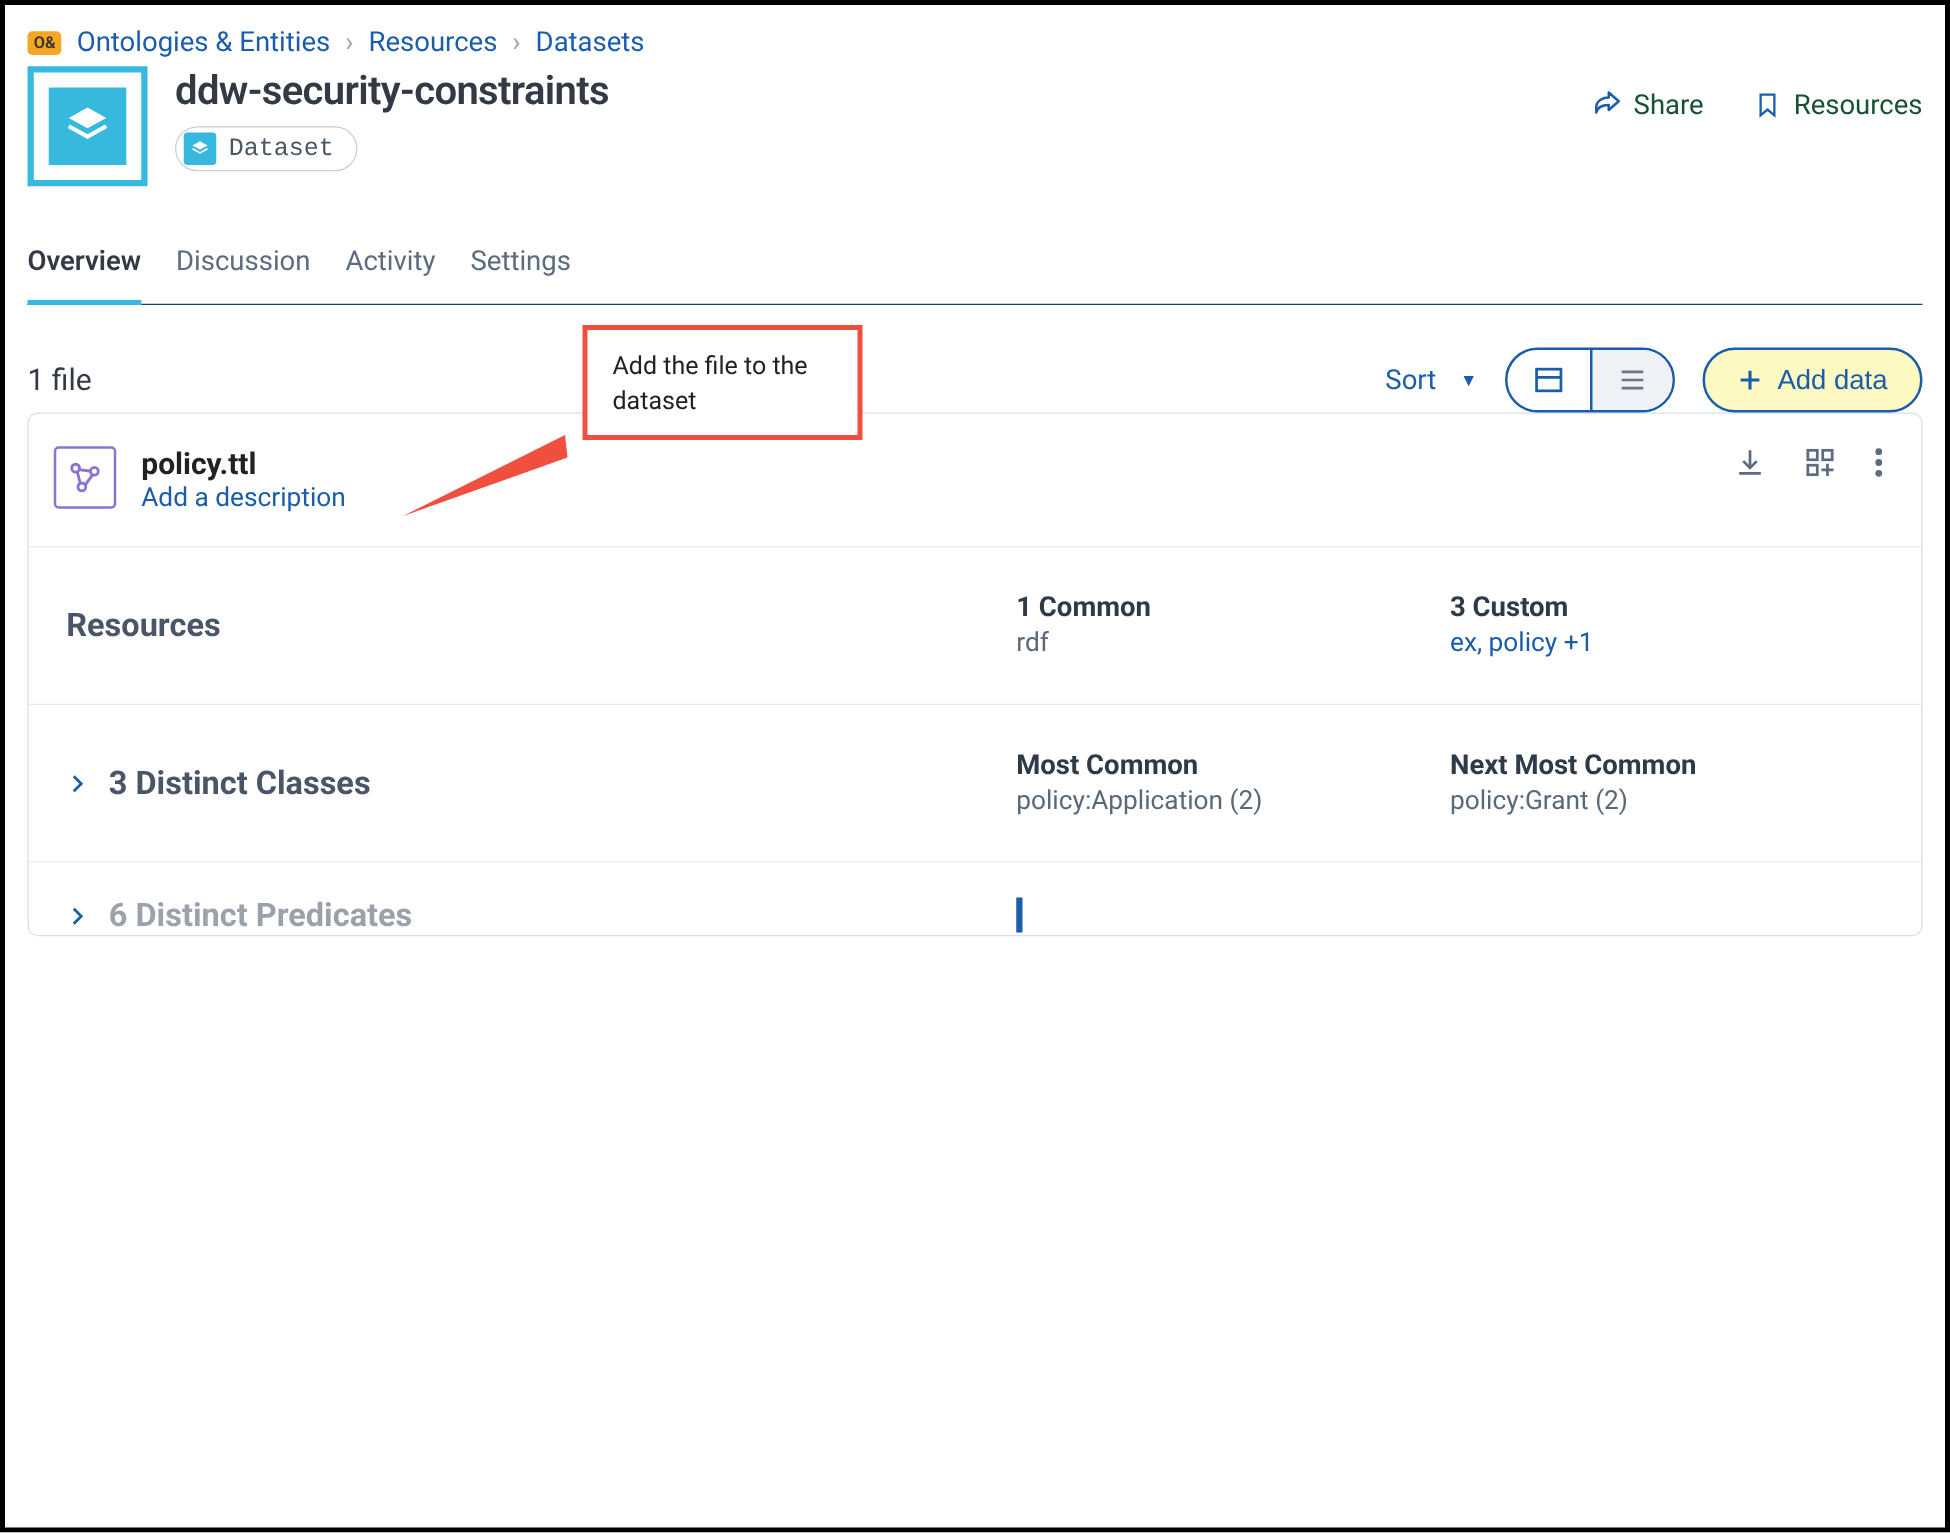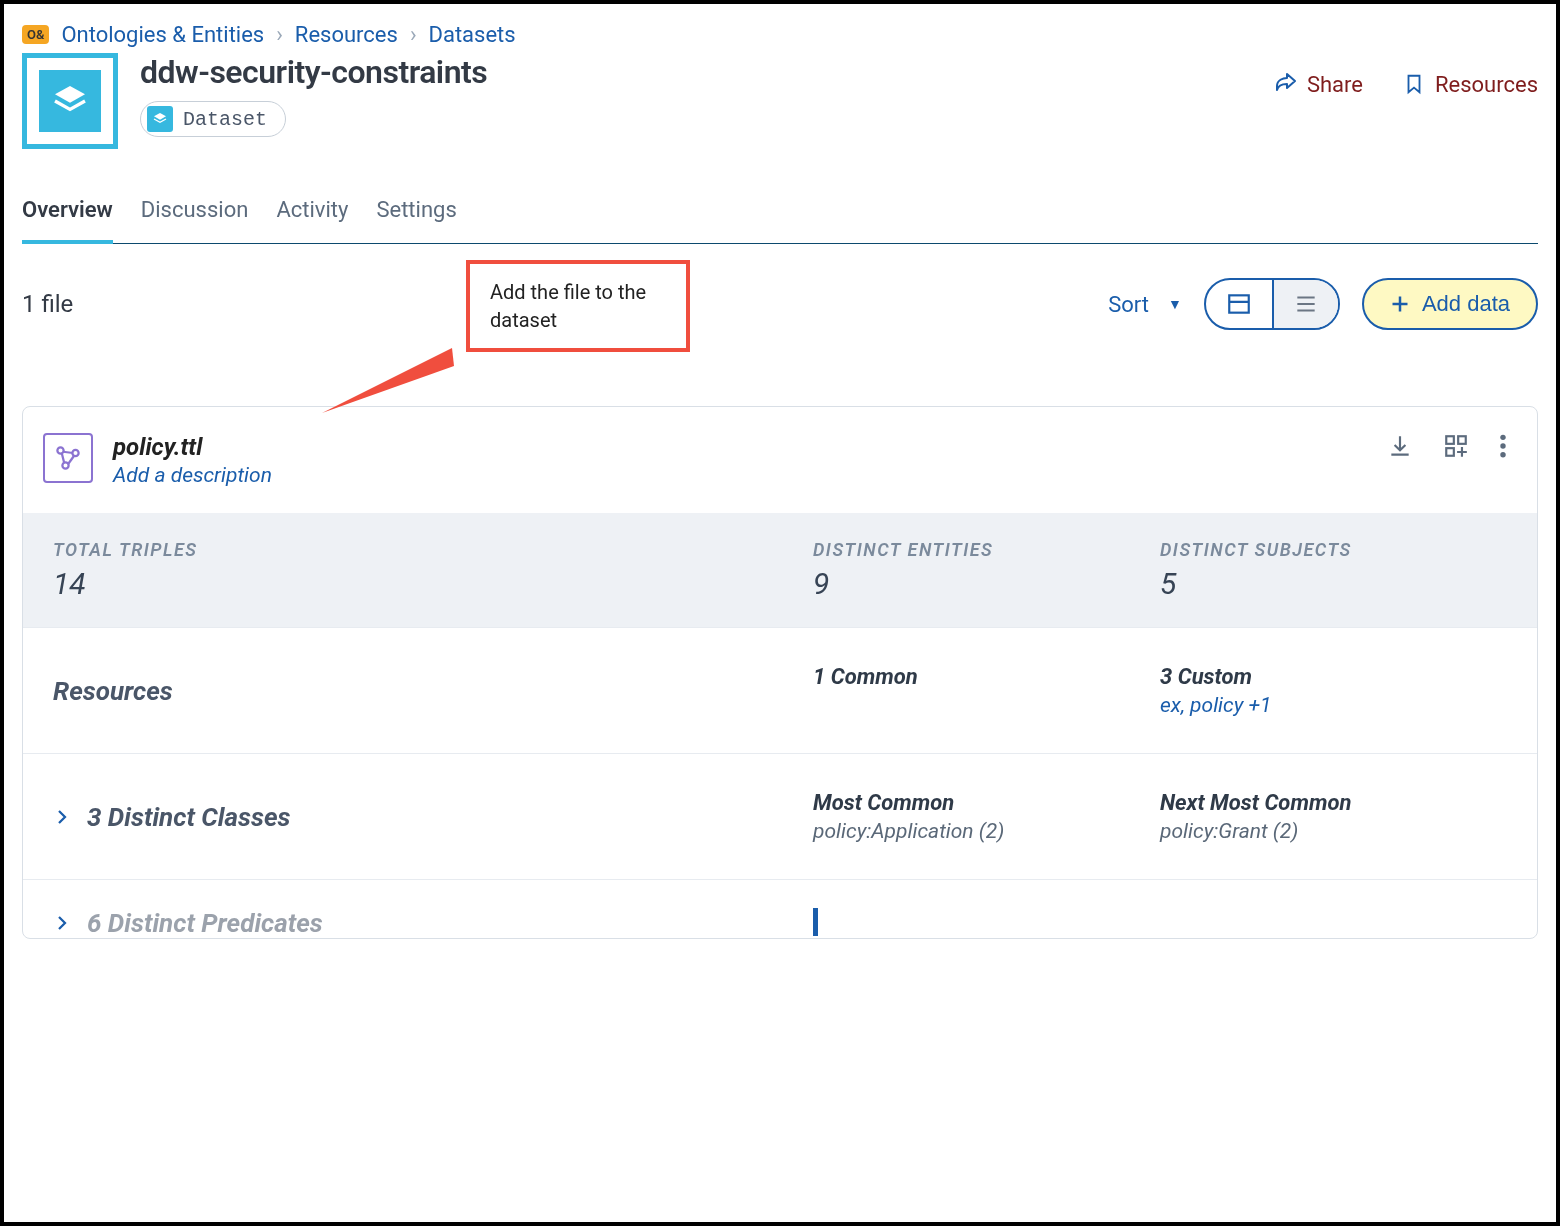--- a/index.html
+++ b/index.html
@@ -11,36 +11,36 @@
 .crumb-sep { color: #9aa8b8; }
 .header-row { display: flex; align-items: flex-start; margin-top: 6px; }
 .ds-icon-box { width: 96px; height: 96px; border: 5px solid #36b8df; display: flex; align-items: center; justify-content: center; margin-right: 22px; }
 .ds-icon-inner { width: 62px; height: 62px; background: #36b8df; display: flex; align-items: center; justify-content: center; }
 .title-block { flex: 1; }
 .page-title { font-size: 32px; font-weight: 600; color: #333a45; letter-spacing: -0.5px; }
 .badge-row { margin-top: 10px; }
 .dataset-pill { display: inline-flex; align-items: center; gap: 10px; border: 1px solid #c7cfd8; border-radius: 22px; padding: 4px 18px 4px 6px; font-size: 20px; color: #4a5668; font-family: Liberation Mono, monospace; }
 .dataset-pill .mini-icon { width: 26px; height: 26px; background: #36b8df; border-radius: 3px; display: flex; align-items: center; justify-content: center; }
 .header-actions { display: flex; gap: 40px; align-items: center; margin-top: 18px; }
-.link-action { display: flex; align-items: center; gap: 10px; color: #7f1d1d; font-size: 22px; cursor: pointer; }
+.link-action { display: flex; align-items: center; gap: 10px; color: #14532d; font-size: 22px; cursor: pointer; }
 .tabs { display: flex; gap: 28px; margin-top: 48px; border-bottom: 1px solid #0c4a6e; font-size: 22px; }
 .tab { padding-bottom: 18px; color: #5c6b7d; cursor: pointer; }
 .tab.active { color: #333a45; font-weight: 600; border-bottom: 4px solid #36b8df; margin-bottom: -1px; }
 .toolbar { display: flex; align-items: center; margin-top: 34px; position: relative; }
 .file-count { font-size: 24px; color: #333a45; }
 .callout { position: absolute; left: 444px; top: -18px; border: 4px solid #f04e3e; background: #fff; padding: 14px 20px; font-size: 20px; color: #222; width: 224px; line-height: 1.4; }
 .callout-pointer { position: absolute; left: 300px; top: 70px; width: 150px; height: 70px; pointer-events: none; }
 .toolbar-right { margin-left: auto; display: flex; align-items: center; gap: 22px; }
 .sort-btn { color: #1a5dab; font-size: 22px; display: flex; align-items: center; gap: 19px; cursor: pointer; }
 .view-toggle { display: flex; border: 2px solid #1a5dab; border-radius: 28px; overflow: hidden; height: 52px; }
 .view-toggle .seg { width: 66px; display: flex; align-items: center; justify-content: center; cursor: pointer; }
 .view-toggle .seg.active { background: #eef1f5; }
 .view-toggle .seg + .seg { border-left: 2px solid #1a5dab; }
 .add-data-btn { border: 2px solid #1a5dab; border-radius: 28px; height: 52px; padding: 0 26px; display: flex; align-items: center; gap: 12px; color: #1a5dab; font-size: 22px; font-weight: 500; cursor: pointer; background: #fef9c3; }
-.file-card { border: 1px solid #d9dfe6; border-radius: 8px; margin-top: 76px; overflow: hidden; font-style: italic; }
+.file-card { border: 1px solid #d9dfe6; border-radius: 8px; overflow: hidden; }
 .file-header { display: flex; align-items: flex-start; padding: 26px 30px 26px 20px; }
 .file-icon { width: 50px; height: 50px; border: 2px solid #8b73d1; border-radius: 4px; display: flex; align-items: center; justify-content: center; margin-right: 20px; }
 .file-title { font-size: 24px; font-weight: 700; color: #222; }
 .file-desc-link { font-size: 21px; color: #1a5dab; cursor: pointer; margin-top: 2px; }
 .file-actions { margin-left: auto; display: flex; align-items: center; gap: 30px; color: #5c6b7d; }
 .stats-band { background: #eef1f5; display: flex; padding: 26px 30px; }
 .stat-group.left-wide { flex: 0 0 760px; }
 .stat-group { flex: 1; }
 .stat-label { font-size: 18px; font-weight: 600; letter-spacing: 1.5px; color: #7b8a9c; text-transform: uppercase; }
 .stat-value { font-size: 30px; color: #374455; margin-top: 6px; }
@@ -184,41 +184,28 @@
             <line x1="13" y1="17.5" x2="22" y2="17.5"></line>
         </svg>
         <svg width="8" height="26" viewBox="0 0 6 24" fill="#5c6b7d">
           <circle cx="3" cy="4" r="2.5"></circle>
             <circle cx="3" cy="12" r="2.5"></circle>
             <circle cx="3" cy="20" r="2.5"></circle>
         </svg>
       </div>
     </div>
 
-    <div class="stats-band">
-      <div class="stat-group left-wide">
-        <div class="stat-label">TOTAL TRIPLES</div>
-        <div class="stat-value">14</div>
-      </div>
-      <div class="stat-group">
-        <div class="stat-label">DISTINCT ENTITIES</div>
-        <div class="stat-value">9</div>
-      </div>
-      <div class="stat-group">
-        <div class="stat-label">DISTINCT SUBJECTS</div>
-        <div class="stat-value">5</div>
-      </div>
-    </div>
 
     <div class="detail-row">
       <div class="detail-left">
         <div class="detail-heading">Resources</div>
       </div>
       <div class="detail-col">
         <div class="dc-title">1 Common</div>
+        <div class="dc-sub">rdf</div>
       </div>
       <div class="detail-col">
         <div class="dc-title">3 Custom</div>
         <div class="dc-sub link">ex, policy +1</div>
       </div>
     </div>
 
     <div class="detail-row">
       <div class="detail-left">
         <svg width="18" height="18" viewBox="0 0 24 24" fill="none" stroke="#1a5dab" stroke-width="3">

